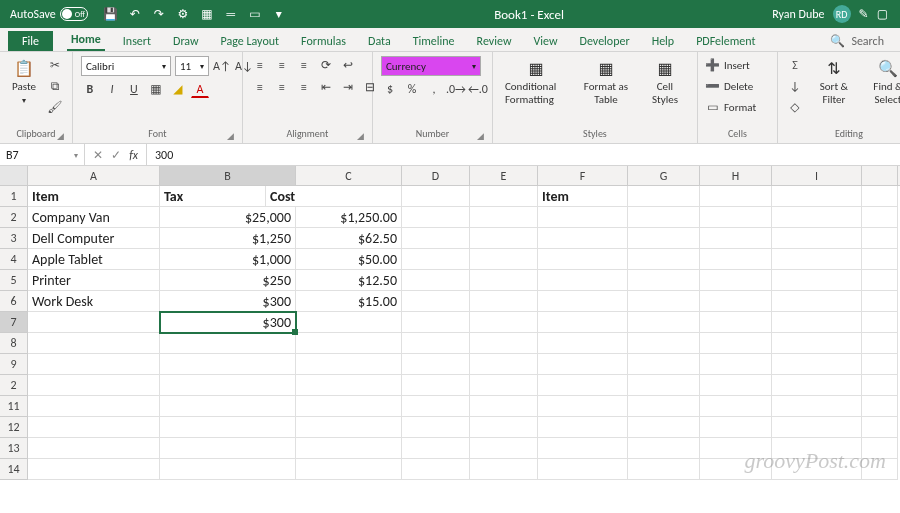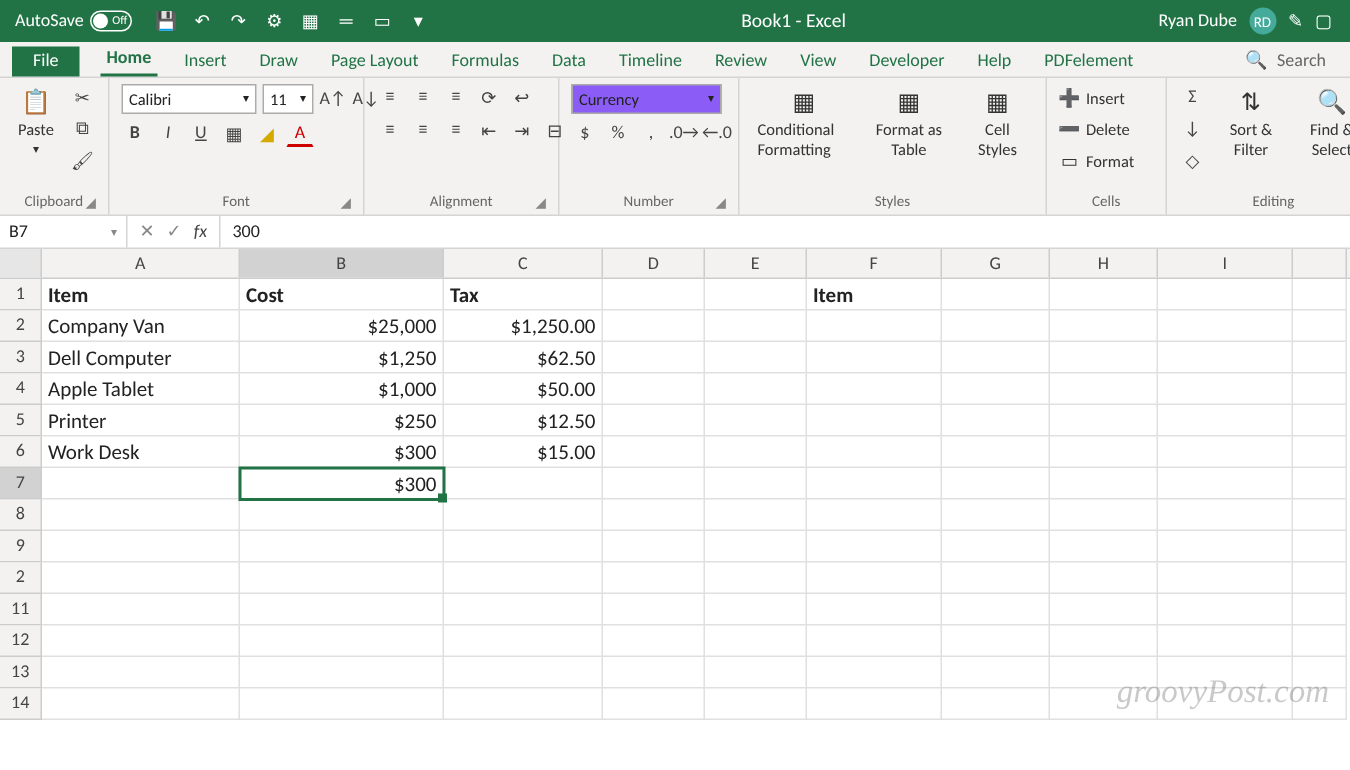--- a/index.html
+++ b/index.html
@@ -32,21 +32,21 @@
 .btn-lg { display:flex; flex-direction:column; align-items:center; gap:2px; padding:2px 4px; font-size:11px; color:#333; cursor:pointer;}
 .btn-lg .ico { width:20px; height:20px; display:flex;align-items:center;justify-content:center;font-size:16px;}
 .col { display:flex; flex-direction:column; gap:3px; }
 .row { display:flex; gap:4px; align-items:center;}
 .fontname { width:90px; height:20px; border:1px solid #ababab; background:#fff; font-size:11px; padding:0 4px; display:flex;align-items:center;justify-content:space-between;}
 .fontsize { width:34px; height:20px; border:1px solid #ababab; background:#fff; font-size:11px; padding:0 4px; display:flex;align-items:center;justify-content:space-between;}
 .mini { width:18px; height:18px; border:1px solid transparent; display:flex;align-items:center;justify-content:center;font-size:12px;color:#444;cursor:pointer;}
 .mini.bold{font-weight:700;}
 .mini.italic{font-style:italic;}
 .mini.und{text-decoration:underline;}
-.numfmt { width:100px; height:20px; border:1px solid #ababab; background:#8b5cf6; font-size:11px; padding:0 4px; display:flex;align-items:center;justify-content:space-between;}
+.numfmt { width:100px; height:20px; border:1px solid #ababab; background:#d946ef; font-size:11px; padding:0 4px; display:flex;align-items:center;justify-content:space-between;}
 .cellbtn { display:flex; align-items:center; gap:4px; font-size:11px; color:#333; height:18px;}
 .cellbtn .ci{width:14px;height:14px;display:inline-flex;align-items:center;justify-content:center;font-size:12px;}
 
 
 .fbar { height:22px; background:#fff; border-bottom:1px solid #d4d4d4; display:flex; align-items:center; font-size:12px;}
 .namebox { width:85px; height:100%; border-right:1px solid #d4d4d4; display:flex; align-items:center; padding:0 6px; justify-content:space-between;}
 .fx-controls { display:flex; gap:8px; padding:0 8px; color:#888; align-items:center; border-right:1px solid #d4d4d4; height:100%;}
 .fx-controls .fx{font-style:italic;color:#444;}
 .finput { flex:1; padding:0 8px; }
 
@@ -286,22 +286,22 @@
     <div class="ch cF">F</div>
     <div class="ch cG">G</div>
     <div class="ch cH">H</div>
     <div class="ch cI">I</div>
     <div class="ch cJ"></div>
   </div>
   <div class="rows" id="rows">
       <div class="tr">
         <div class="rh">1</div>
         <div class="td cA b">Item</div>
+        <div class="td cC b">Tax</div>
         <div class="td cB b">Cost</div>
-        <div class="td cC b">Tax</div>
         <div class="td cD"></div>
         <div class="td cE"></div>
         <div class="td cF b">Item</div>
         <div class="td cG"></div>
         <div class="td cH"></div>
         <div class="td cI"></div>
         <div class="td cJ"></div>
       </div>
       <div class="tr">
         <div class="rh">2</div>

